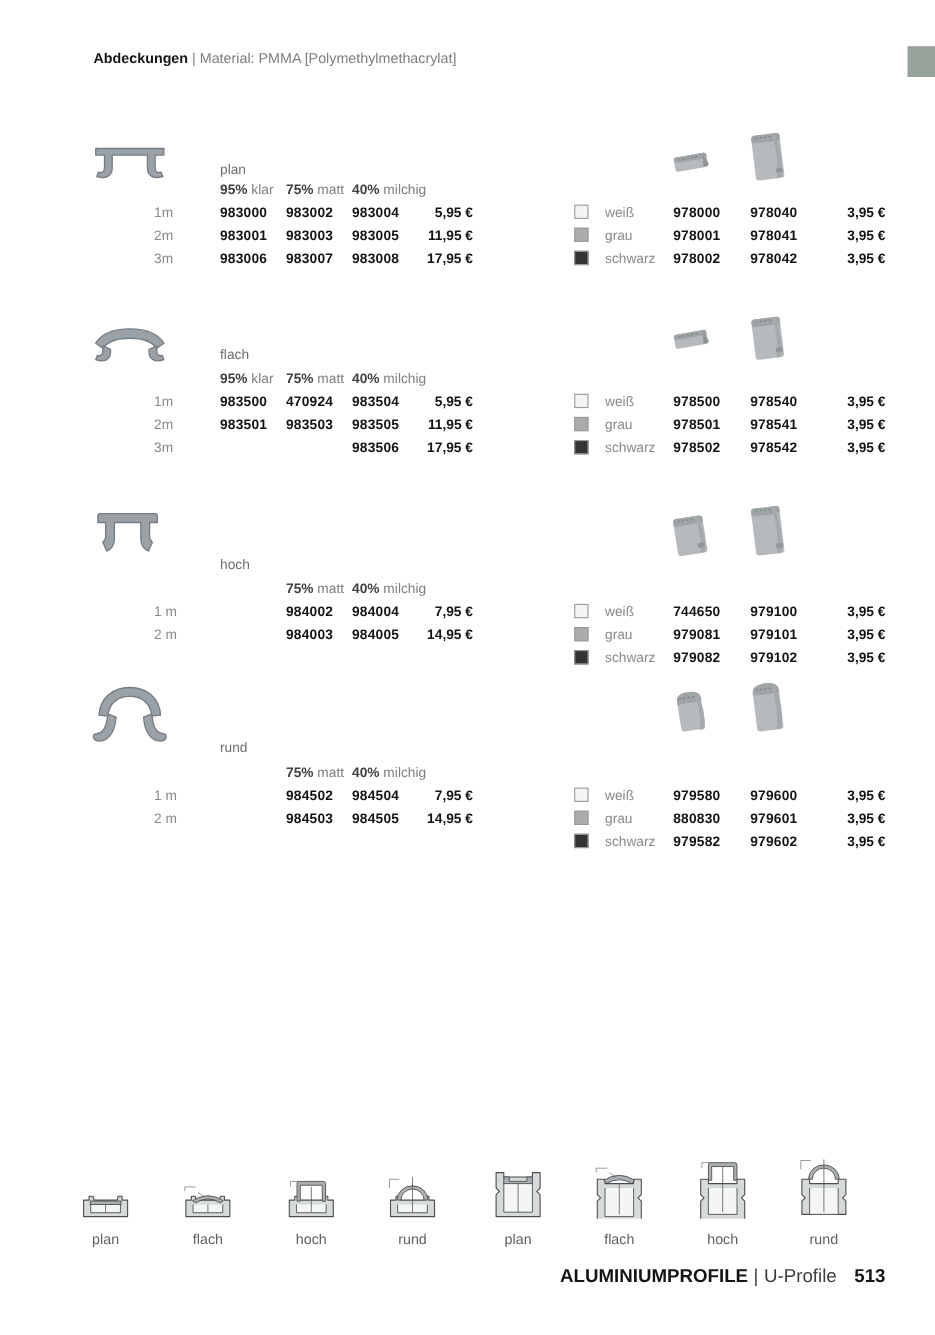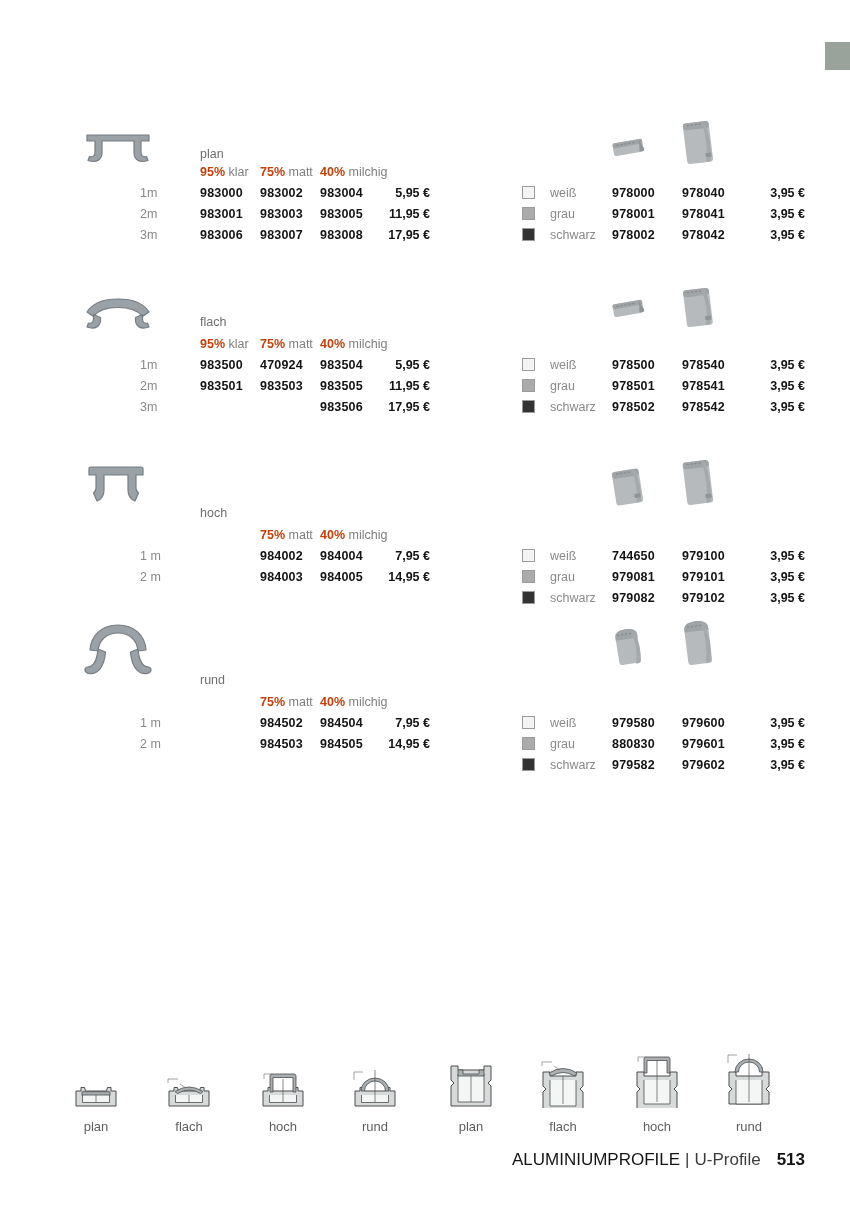--- a/index.html
+++ b/index.html
@@ -37,21 +37,21 @@
   .s2 .ltable{top:45px;}
   .s3 .ltable{top:66px;}
   .s4 .ltable{top:73px;}
   .rtable{position:absolute;left:437px;display:grid;grid-template-columns:28px 62px 70px 70px 53px;grid-auto-rows:21px;align-items:center;}
   .s1 .rtable{top:57px;}
   .s2 .rtable{top:66px;}
   .s3 .rtable{top:87px;}
   .s4 .rtable{top:94px;}
 
   .hdr-cell{font-size:12.5px;white-space:nowrap;}
-  .hdr-cell .pct{font-weight:bold;color:#c2410c;}
+  .hdr-cell .pct{font-weight:bold;color:#404040;}
   .hdr-cell .mat{color:#7f7f7f;}
   .len{color:#898989;font-size:12.5px;}
   .art{font-weight:bold;font-size:12.5px;color:#141414;letter-spacing:0.2px;}
   .price{font-weight:bold;font-size:12.5px;color:#141414;text-align:right;white-space:nowrap;}
   .swatch{width:13px;height:13px;border:1px solid #9b9b9b;box-sizing:border-box;}
   .cname{color:#898989;font-size:12.5px;}
 
   .cap{position:absolute;}
   .cap1{left:524px;}
   .cap2{left:594px;}
@@ -62,31 +62,32 @@
 
   
   .dg{position:absolute;top:1050px;width:84px;height:84px;}
   .dg svg{position:absolute;bottom:26px;left:50%;transform:translateX(-50%);}
   .dg .dlabel{position:absolute;bottom:0;width:100%;text-align:center;font-size:13px;color:#5f5f5f;}
   .d1{left:54px;} .d2{left:147px;} .d3{left:241px;} .d4{left:333px;}
   .d5{left:429px;} .d6{left:521px;} .d7{left:615px;} .d8{left:707px;}
 
   
   .footer{position:absolute;right:45px;top:1150px;font-size:17px;color:#141414;white-space:nowrap;}
-  .footer .b{font-weight:normal;}
+  .footer .b{font-weight:bold;}
   .footer .sep{color:#3c3c3c;font-weight:normal;margin:0 5px;}
   .footer .reg{font-weight:normal;color:#3c3c3c;}
   .footer .pg{font-weight:bold;margin-left:16px;}
 </style>
 </head>
 <body>
 
 <div class="page">
 
   <div class="hdr-left">
+    <div><span class="b">Abdeckungen</span> <span class="g">| Material: PMMA [Polymethylmethacrylat]</span></div>
   </div>
   <div class="corner-tab" style="background: rgb(153, 163, 155);"></div>
 
   <div class="section s1">
     <div class="p-icon">
       <svg width="66" height="32" viewBox="0 0 66 32">
           <path d="M2,4 L64,4 L64,10 L56,10 L56,21 C56,25 58,26.5 61.5,25.5 L63,29.5 C54,32.5 49,28 49,22 L49,10 L17,10 L17,22 C17,28 12,32.5 3,29.5 L4.5,25.5 C8,26.5 10,25 10,21 L10,10 L2,10 Z" fill="#9aa1a7" stroke="#767d83" stroke-width="1.2" stroke-linejoin="round"></path>
         </svg>
     </div>
     <div class="p-label">plan</div>

